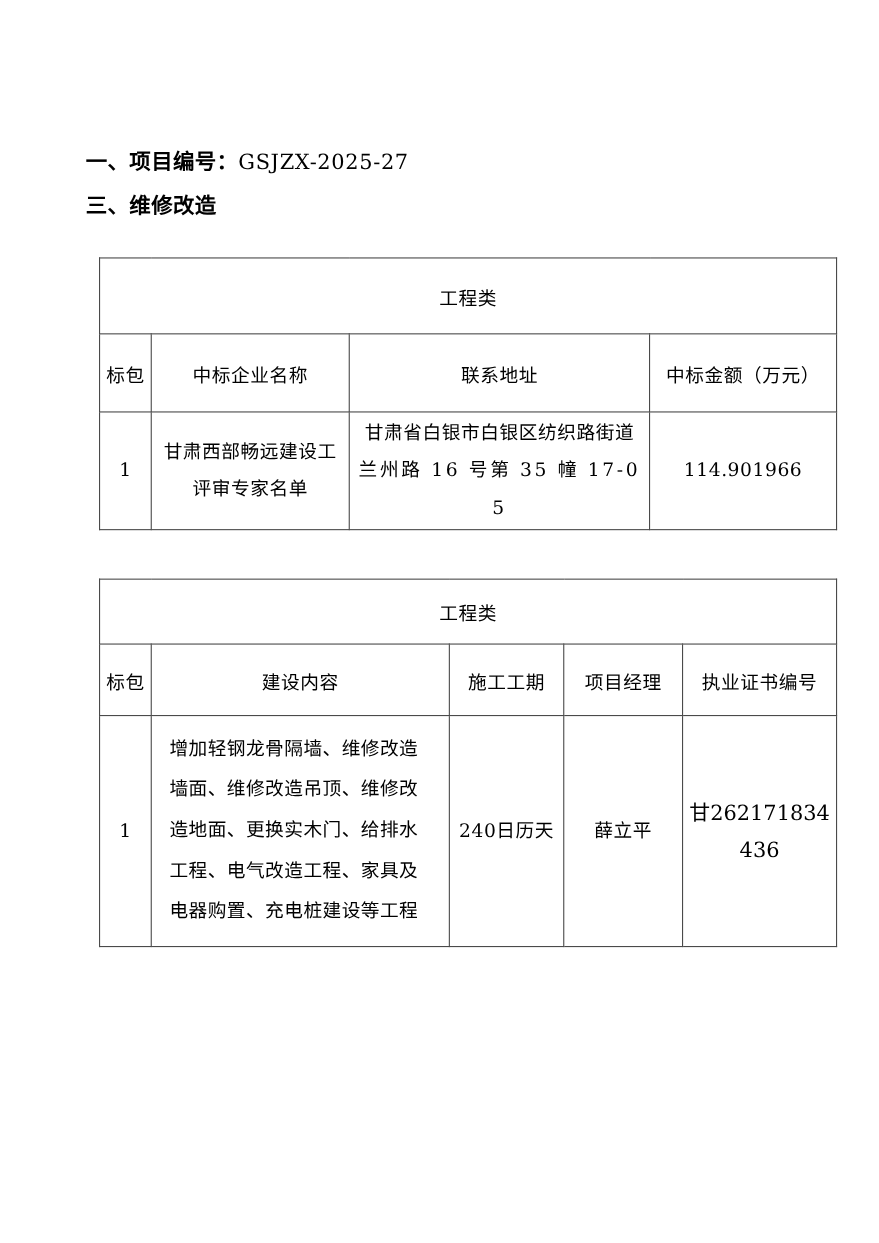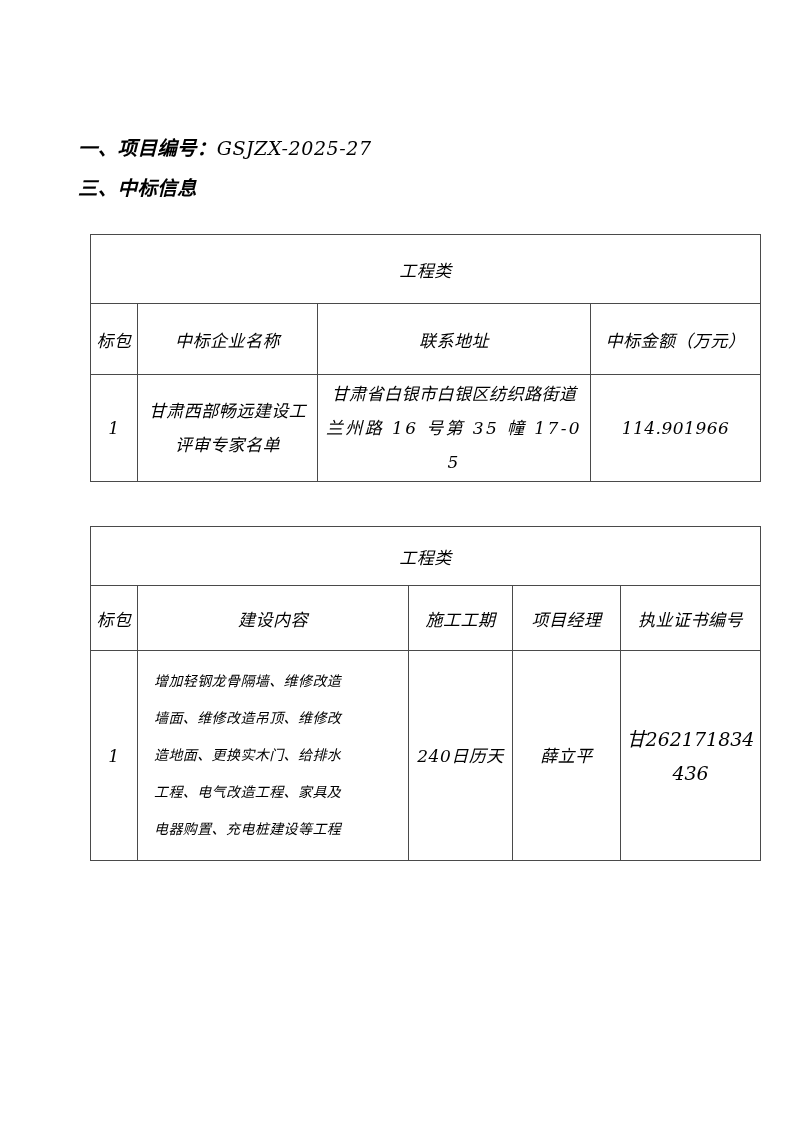--- a/index.html
+++ b/index.html
@@ -18,21 +18,20 @@
   }
 
   .page {
     position: absolute;
     left: 0;
     top: 0;
     width: 734px;
     height: 1130px;
     box-sizing: border-box;
     padding: 128px 52px 0 78px;
-    font-style: italic;
   }
 
   
   .heading-line {
     font-family: "Liberation Sans", "DejaVu Sans", sans-serif;
     font-weight: bold;
     font-size: 19.5px;
     line-height: 40px;
     letter-spacing: 0.3px;
     white-space: nowrap;
@@ -122,21 +121,21 @@
   .t2 col.c5 { width: 140px; }
 
   .t2 td.title-cell { height: 54px; }
   .t2 td.col-head { height: 60px; }
   .t2 .row-data td { height: 205px; }
   .t2 .content-cell {
     text-align: left;
     padding-left: 16px;
     padding-right: 10px;
     line-height: 37px;
-    font-size: 14px;
+    font-size: 17px;
     letter-spacing: 0.4px;
   }
   .t2 .numfield { font-size: 19px; letter-spacing: 0; }
 
   .mono-num {
     font-family: "DejaVu Serif", "Liberation Serif", serif;
     letter-spacing: 1px;
   }
   .addr-line2 { letter-spacing: 2.4px; }
 </style>
@@ -144,21 +143,21 @@
 <body>
 
 <div class="page">
 
   <div class="heading-line">
     <span class="label">一、</span><span class="label">项目编号：</span><span class="value mono-num">GSJZX-2025-27</span>
   </div>
 
 
   <div class="heading-only">
-    <span>三、</span><span>中标信息</span>
+    <span>三、</span><span>维修改造</span>
   </div>
 
   <div class="sp-after-h3"></div>
 
   <table class="doc-table t1">
     <colgroup>
       <col class="c1">
         <col class="c2">
         <col class="c3">
         <col class="c4">

